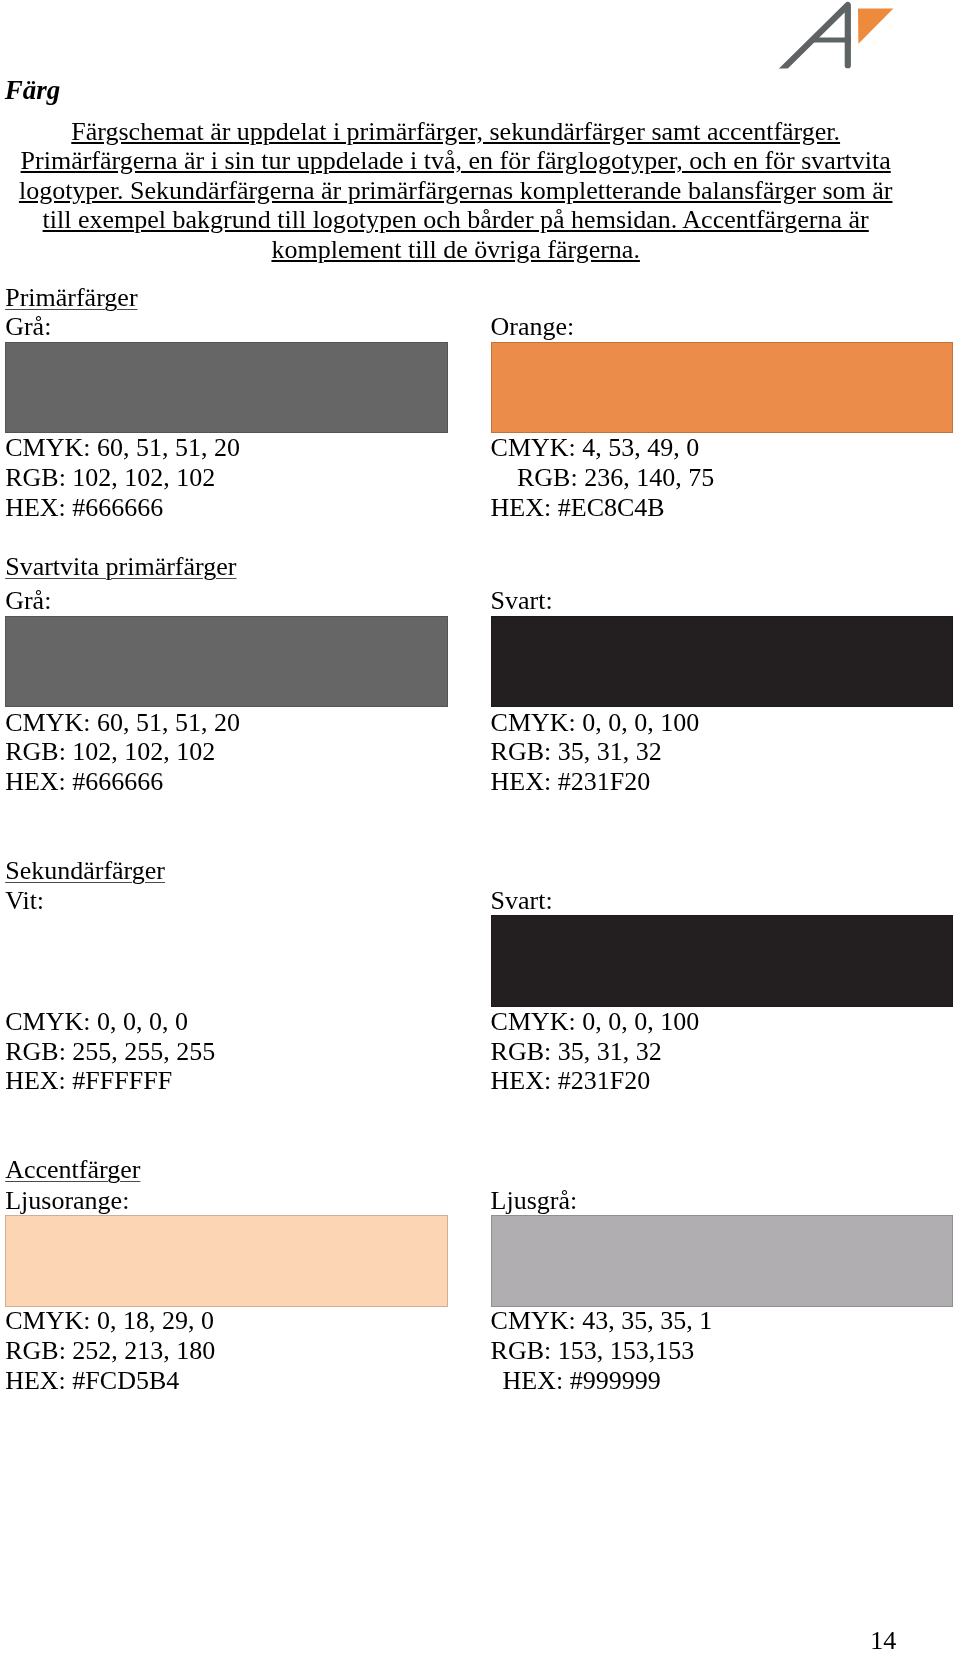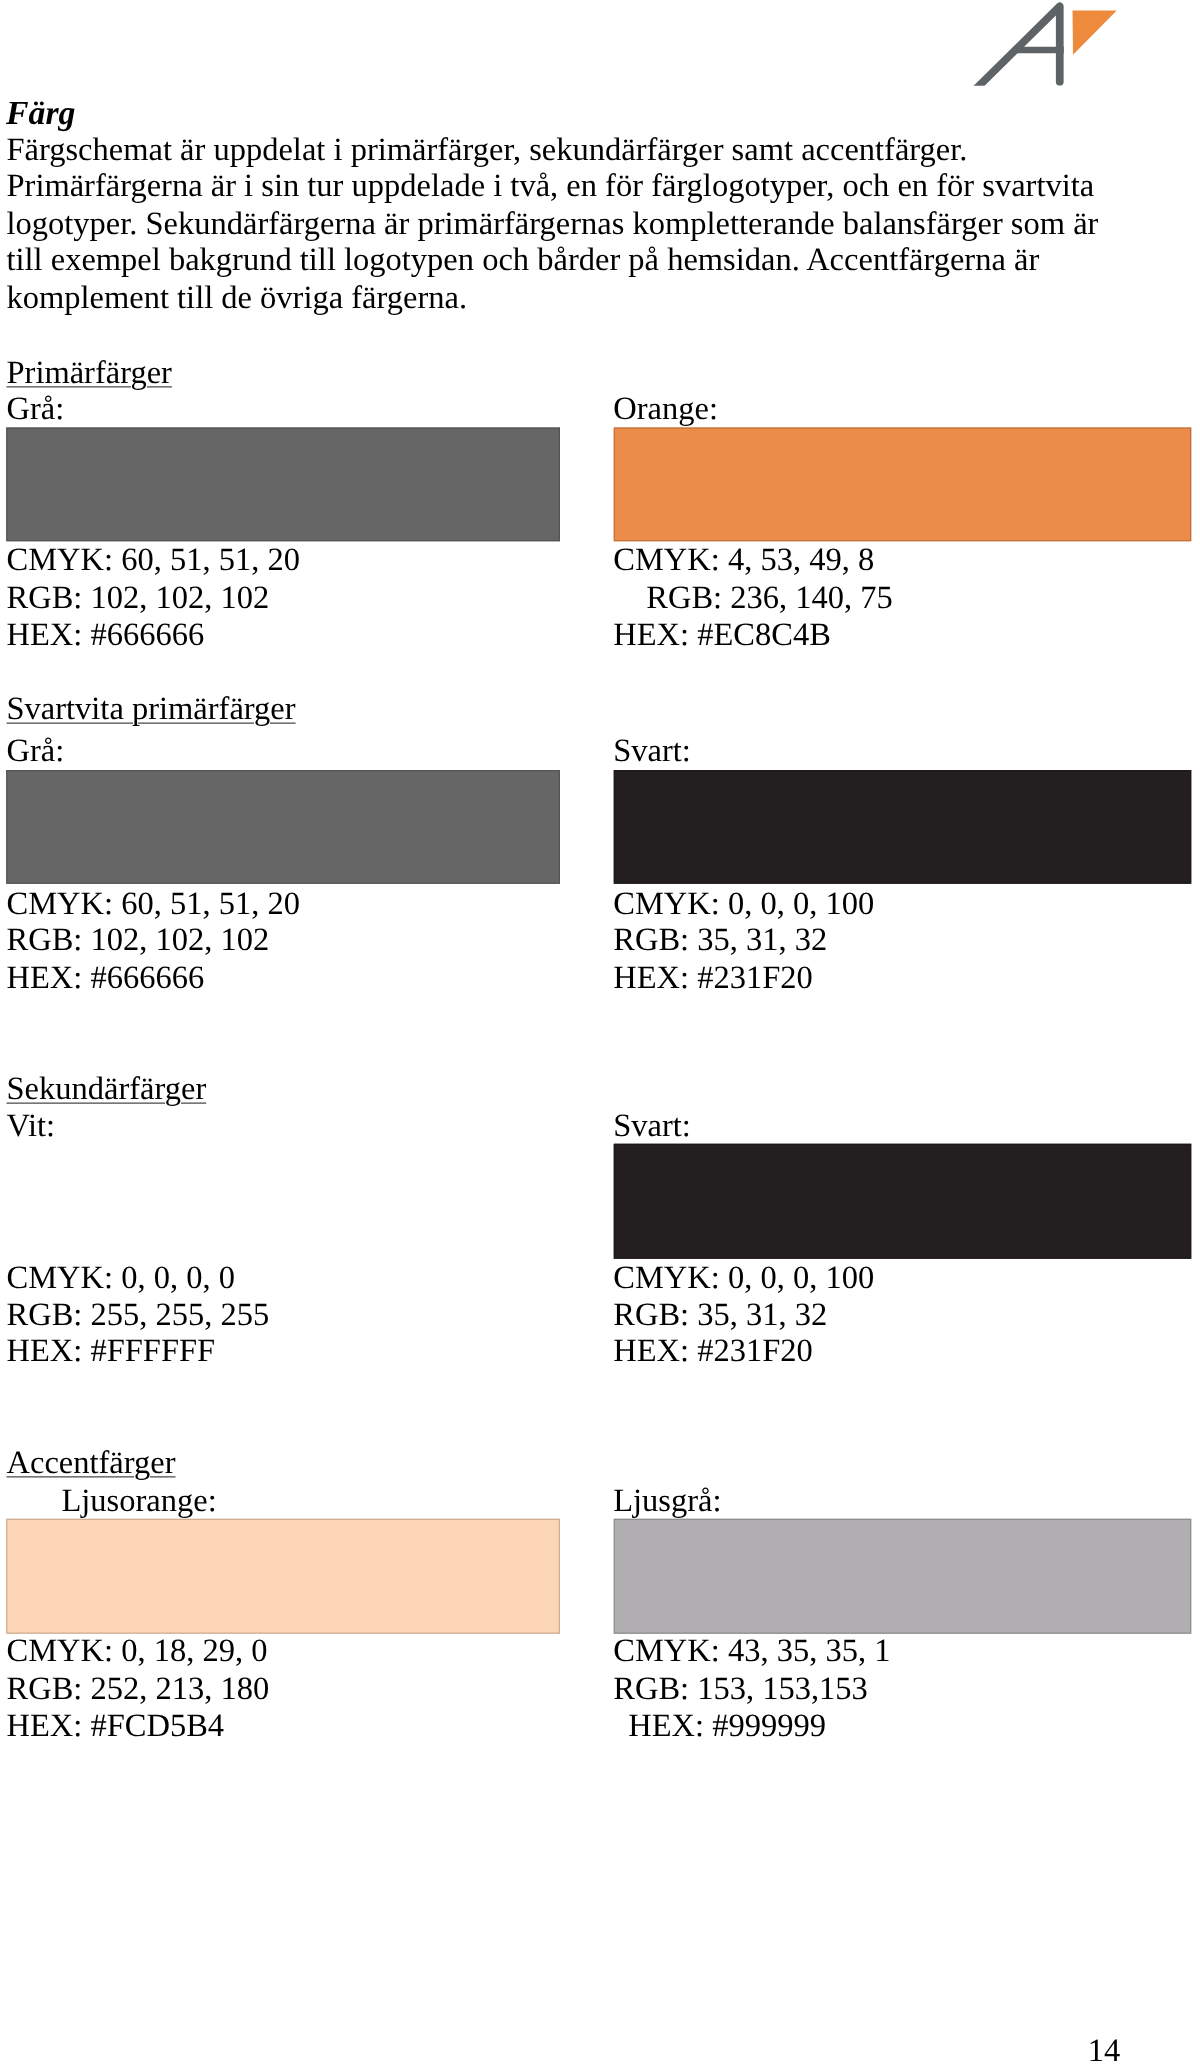--- a/index.html
+++ b/index.html
@@ -8,22 +8,22 @@
        -webkit-font-smoothing:antialiased;}
   
   .page{position:relative;width:960px;height:1653px;overflow:hidden;
         will-change:transform;}
 
   .logo{position:absolute;left:770px;top:0px;width:130px;height:70px;}
 
   .h-title{position:absolute;left:4.8px;top:76.2px;margin:0;font-size:27px;
            font-weight:bold;font-style:italic;line-height:29.5px;white-space:nowrap;text-align:right;}
 
-  .intro{position:absolute;left:5.2px;top:104.8px;width:877px;margin:0;
-         font-size:26px;line-height:29.52px;text-align:left;}
+  .intro{position:absolute;left:5.2px;top:104.8px;width:877px;margin:12px;
+         font-size:26px;line-height:29.52px;text-align:center;text-decoration:underline;}
 
   .txt{position:absolute;font-size:26px;line-height:29.5px;white-space:nowrap;}
   .sect-head{text-decoration:underline;text-decoration-thickness:1px;
              text-underline-offset:3px;text-decoration-color:#4a4a4a;}
   .swatch{position:absolute;box-sizing:border-box;}
   .pageno{position:absolute;font-size:26px;line-height:29.5px;white-space:nowrap;}
 </style>
 </head>
 <body>
 
@@ -55,21 +55,21 @@
 
   <div id="sections-host">
       <div class="txt sect-head" style="left: 5.2px; top: 282.9px;">Primärfärger</div>
       <div class="txt" style="left: 5.2px; top: 312.3px;">Grå:</div>
       <div class="swatch" style="left: 5.2px; top: 341.8px; width: 442.4px; height: 91px; background: rgb(102, 102, 102); border: 1px solid rgb(84, 84, 84);"></div>
       <div class="txt" style="left: 5.2px; top: 433.2px;">CMYK: 60, 51, 51, 20</div>
       <div class="txt" style="left: 5.2px; top: 462.9px;">RGB: 102, 102, 102</div>
       <div class="txt" style="left: 5.2px; top: 492.6px;">HEX: #666666</div>
       <div class="txt" style="left: 490.6px; top: 312.3px;">Orange:</div>
       <div class="swatch" style="left: 490.6px; top: 341.8px; width: 462.2px; height: 91px; background: rgb(236, 140, 75); border: 1px solid rgb(194, 115, 61);"></div>
-      <div class="txt" style="left: 490.6px; top: 433.2px;">CMYK: 4, 53, 49, 8</div>
+      <div class="txt" style="left: 490.6px; top: 433.2px;">CMYK: 4, 53, 49, 0</div>
       <div class="txt" style="left: 517px; top: 462.9px;">RGB: 236, 140, 75</div>
       <div class="txt" style="left: 490.6px; top: 492.6px;">HEX: #EC8C4B</div>
       <div class="txt sect-head" style="left: 5.2px; top: 551.9px;">Svartvita primärfärger</div>
       <div class="txt" style="left: 5.2px; top: 586.1px;">Grå:</div>
       <div class="swatch" style="left: 5.2px; top: 615.6px; width: 442.4px; height: 91px; background: rgb(102, 102, 102); border: 1px solid rgb(84, 84, 84);"></div>
       <div class="txt" style="left: 5.2px; top: 707.6px;">CMYK: 60, 51, 51, 20</div>
       <div class="txt" style="left: 5.2px; top: 737.3px;">RGB: 102, 102, 102</div>
       <div class="txt" style="left: 5.2px; top: 767px;">HEX: #666666</div>
       <div class="txt" style="left: 490.6px; top: 586.1px;">Svart:</div>
       <div class="swatch" style="left: 490.6px; top: 615.6px; width: 462.2px; height: 91px; background: rgb(35, 31, 32); border: 1px solid rgb(29, 25, 26);"></div>
@@ -81,21 +81,21 @@
       <div class="swatch" style="left: 5.2px; top: 914.7px; width: 442.4px; height: 91.9px; background: rgb(255, 255, 255); border: 1px solid rgb(255, 255, 255);"></div>
       <div class="txt" style="left: 5.2px; top: 1007px;">CMYK: 0, 0, 0, 0</div>
       <div class="txt" style="left: 5.2px; top: 1036.7px;">RGB: 255, 255, 255</div>
       <div class="txt" style="left: 5.2px; top: 1066.4px;">HEX: #FFFFFF</div>
       <div class="txt" style="left: 490.6px; top: 885.9px;">Svart:</div>
       <div class="swatch" style="left: 490.6px; top: 914.7px; width: 462.2px; height: 91.9px; background: rgb(35, 31, 32); border: 1px solid rgb(29, 25, 26);"></div>
       <div class="txt" style="left: 490.6px; top: 1007px;">CMYK: 0, 0, 0, 100</div>
       <div class="txt" style="left: 490.6px; top: 1036.7px;">RGB: 35, 31, 32</div>
       <div class="txt" style="left: 490.6px; top: 1066.4px;">HEX: #231F20</div>
       <div class="txt sect-head" style="left: 5.2px; top: 1155.4px;">Accentfärger</div>
-      <div class="txt" style="left: 5.2px; top: 1185.6px; margin-left: 44px;">Ljusorange:</div>
+      <div class="txt" style="left: 5.2px; top: 1185.6px;">Ljusorange:</div>
       <div class="swatch" style="left: 5.2px; top: 1215.2px; width: 442.4px; height: 91.8px; background: rgb(252, 213, 180); border: 1px solid rgb(207, 175, 148);"></div>
       <div class="txt" style="left: 5.2px; top: 1306.4px;">CMYK: 0, 18, 29, 0</div>
       <div class="txt" style="left: 5.2px; top: 1336.1px;">RGB: 252, 213, 180</div>
       <div class="txt" style="left: 5.2px; top: 1365.8px; text-align: right;">HEX: #FCD5B4</div>
       <div class="txt" style="left: 490.6px; top: 1185.6px;">Ljusgrå:</div>
       <div class="swatch" style="left: 490.6px; top: 1215.2px; width: 462.2px; height: 91.8px; background: rgb(176, 174, 177); border: 1px solid rgb(144, 143, 145);"></div>
       <div class="txt" style="left: 490.6px; top: 1306.4px;">CMYK: 43, 35, 35, 1</div>
       <div class="txt" style="left: 490.6px; top: 1336.1px;">RGB: 153, 153,153</div>
       <div class="txt" style="left: 490.6px; top: 1365.8px; margin-left: 12px;">HEX: #999999</div>
     </div>

